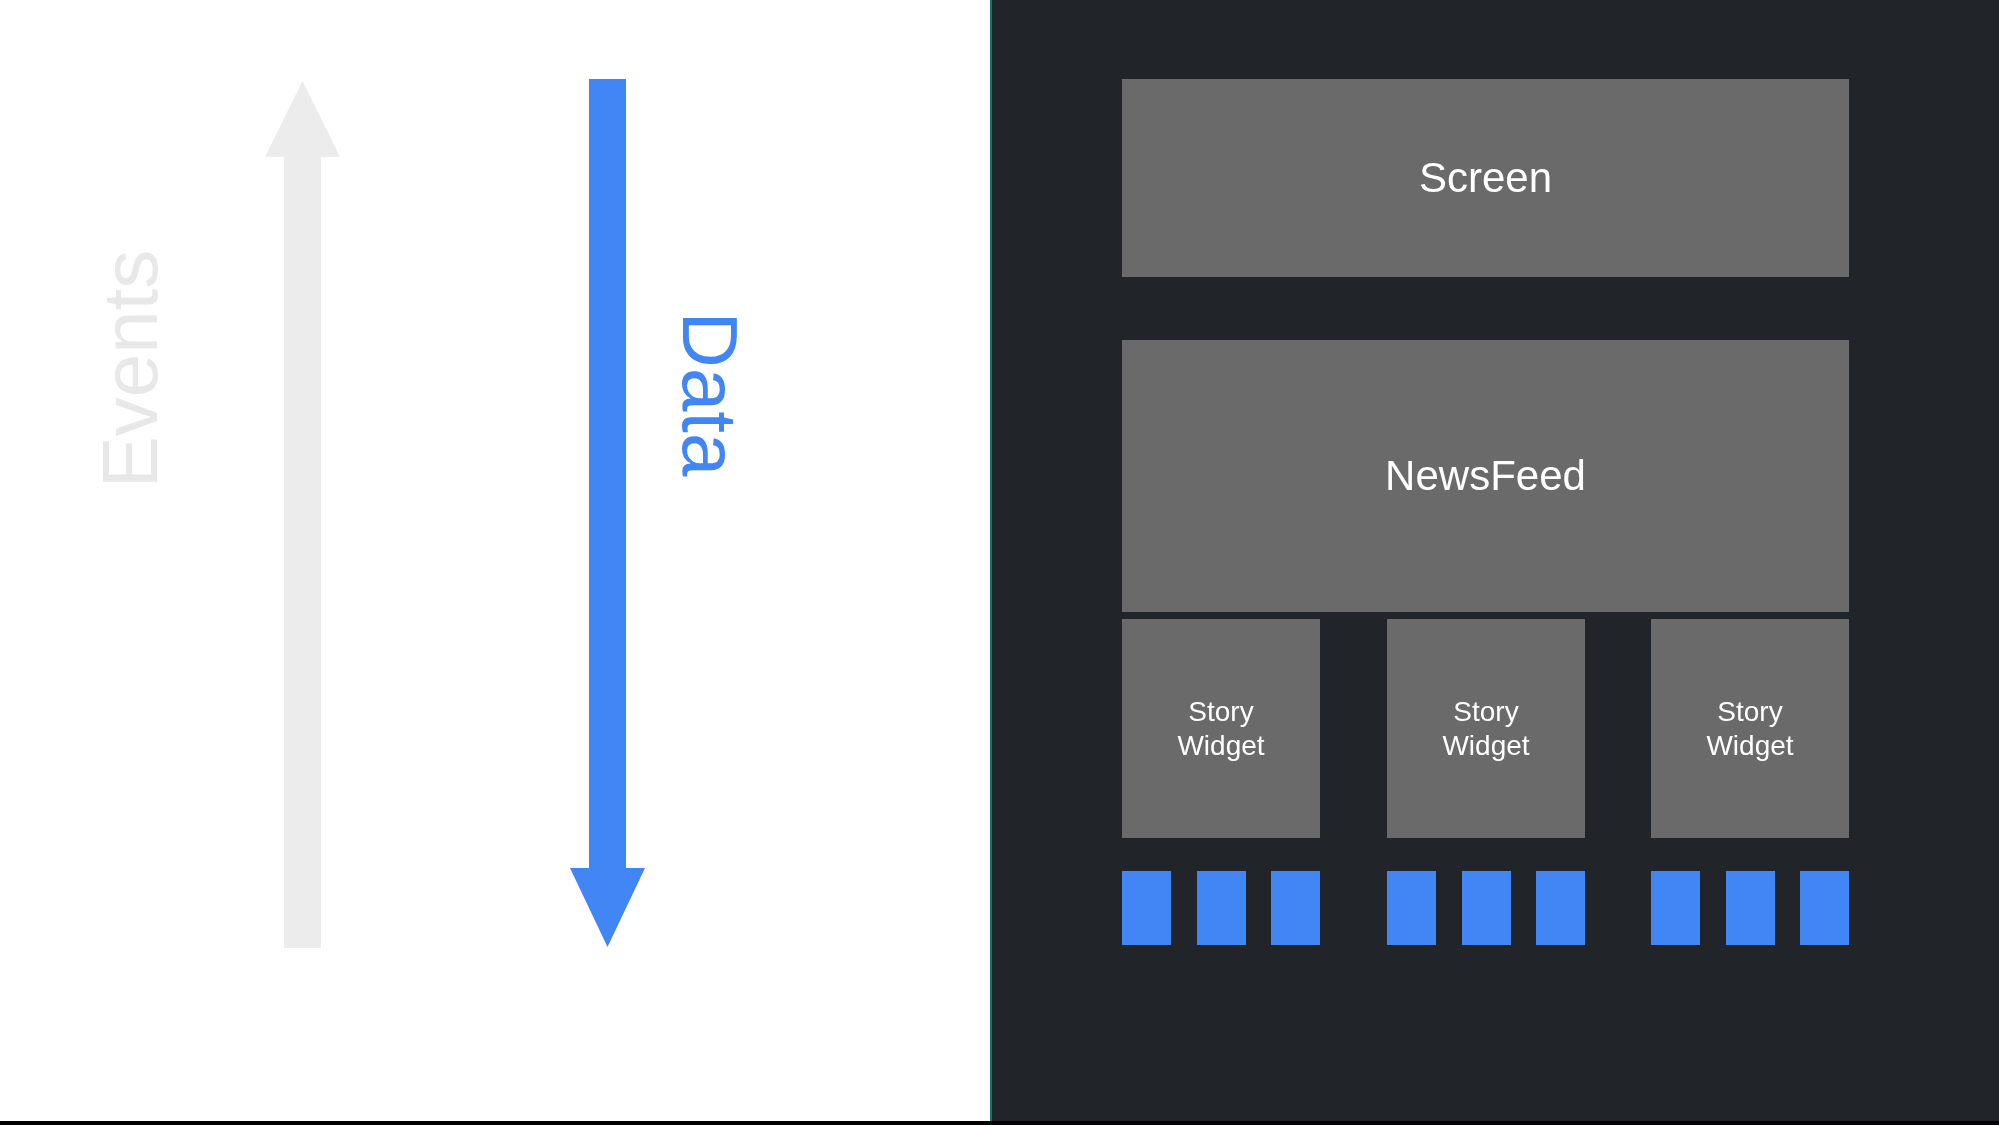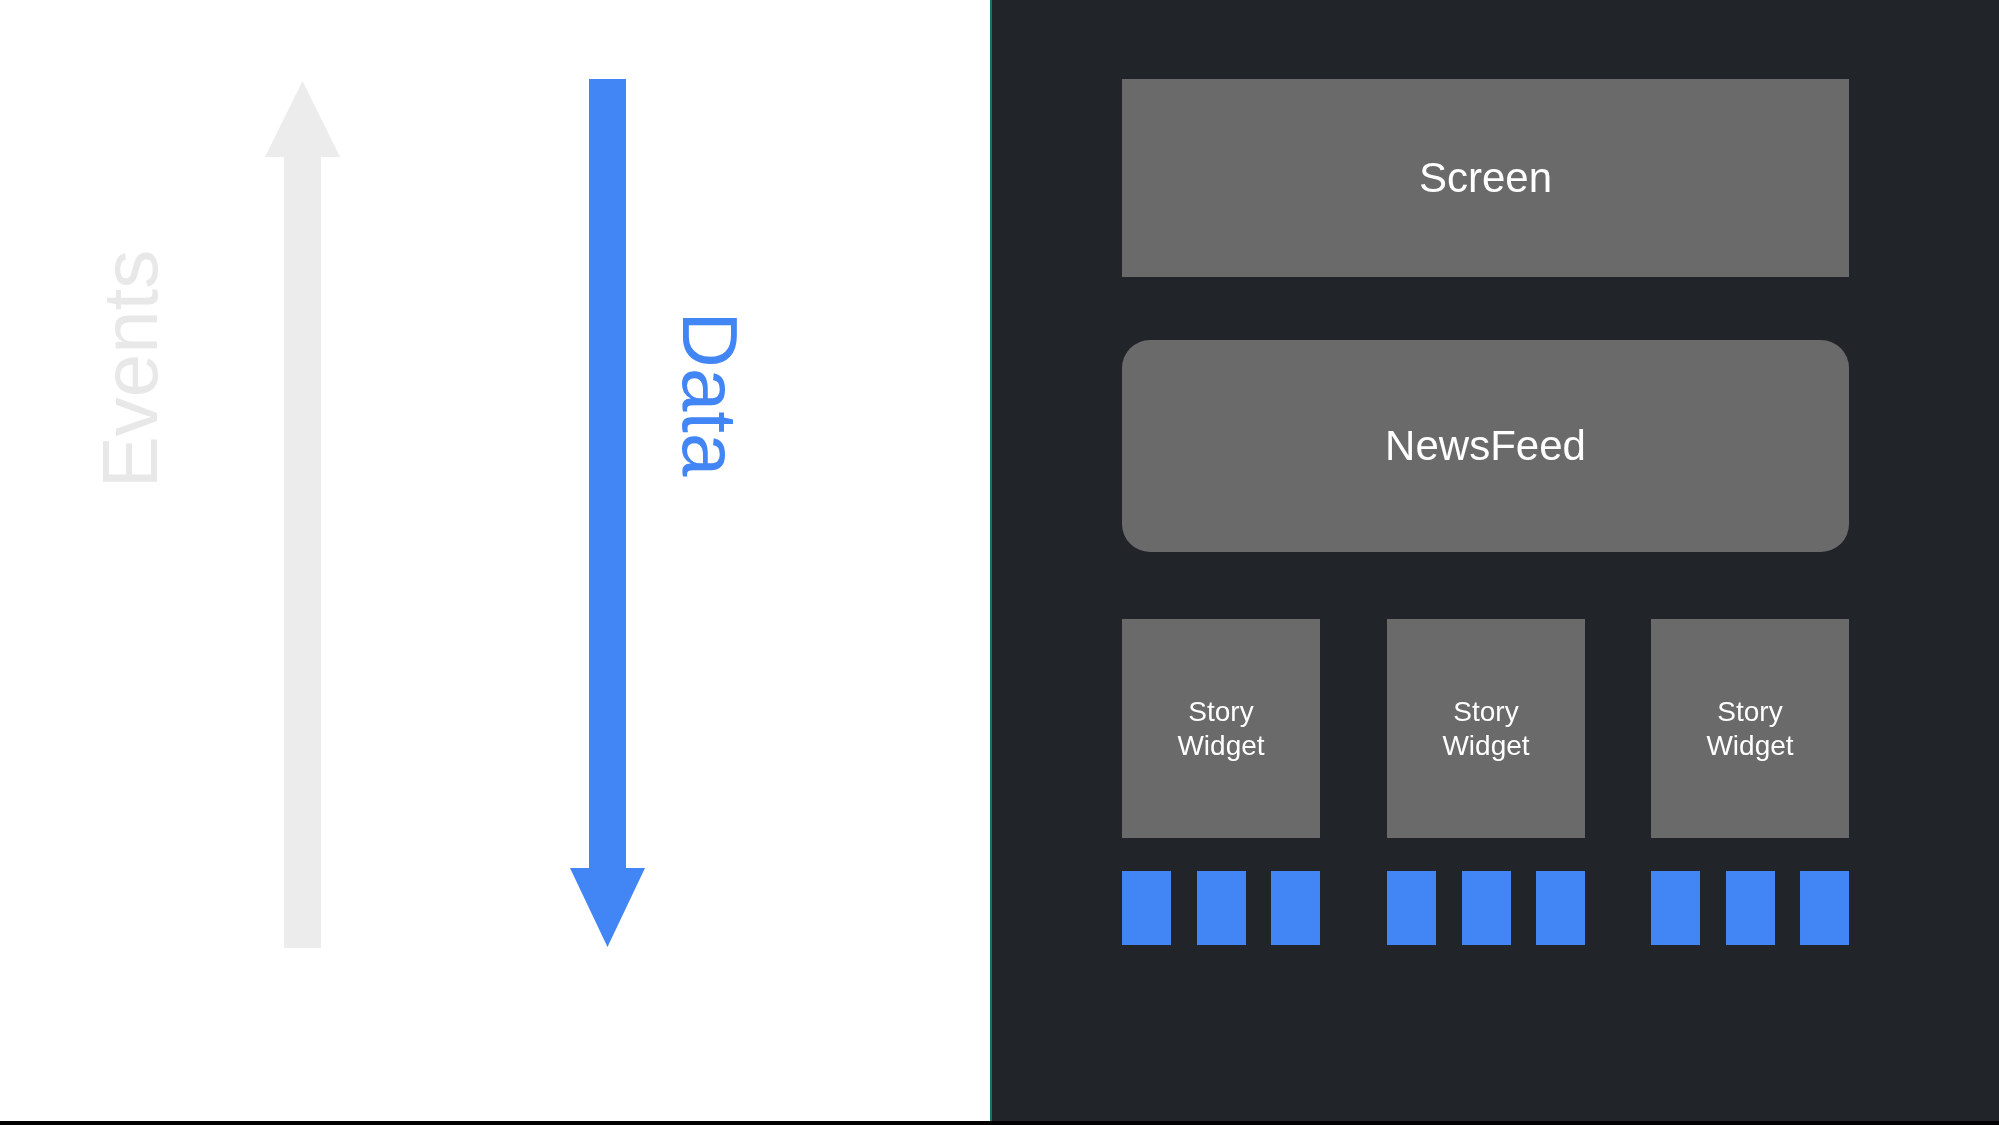--- a/index.html
+++ b/index.html
@@ -107,22 +107,21 @@
     left: 130px;
     top: 79px;
     width: 727px;
     height: 198px;
   }
 
   #box-newsfeed {
     left: 130px;
     top: 340px;
     width: 727px;
-    height: 212px;
-    border-radius: 28px;
+    height: 272px;
   }
 
   .story-box {
     top: 619px;
     width: 198px;
     height: 219px;
     font-size: 28px;
   }
 
   #story-box-0 { left: 130px; }

